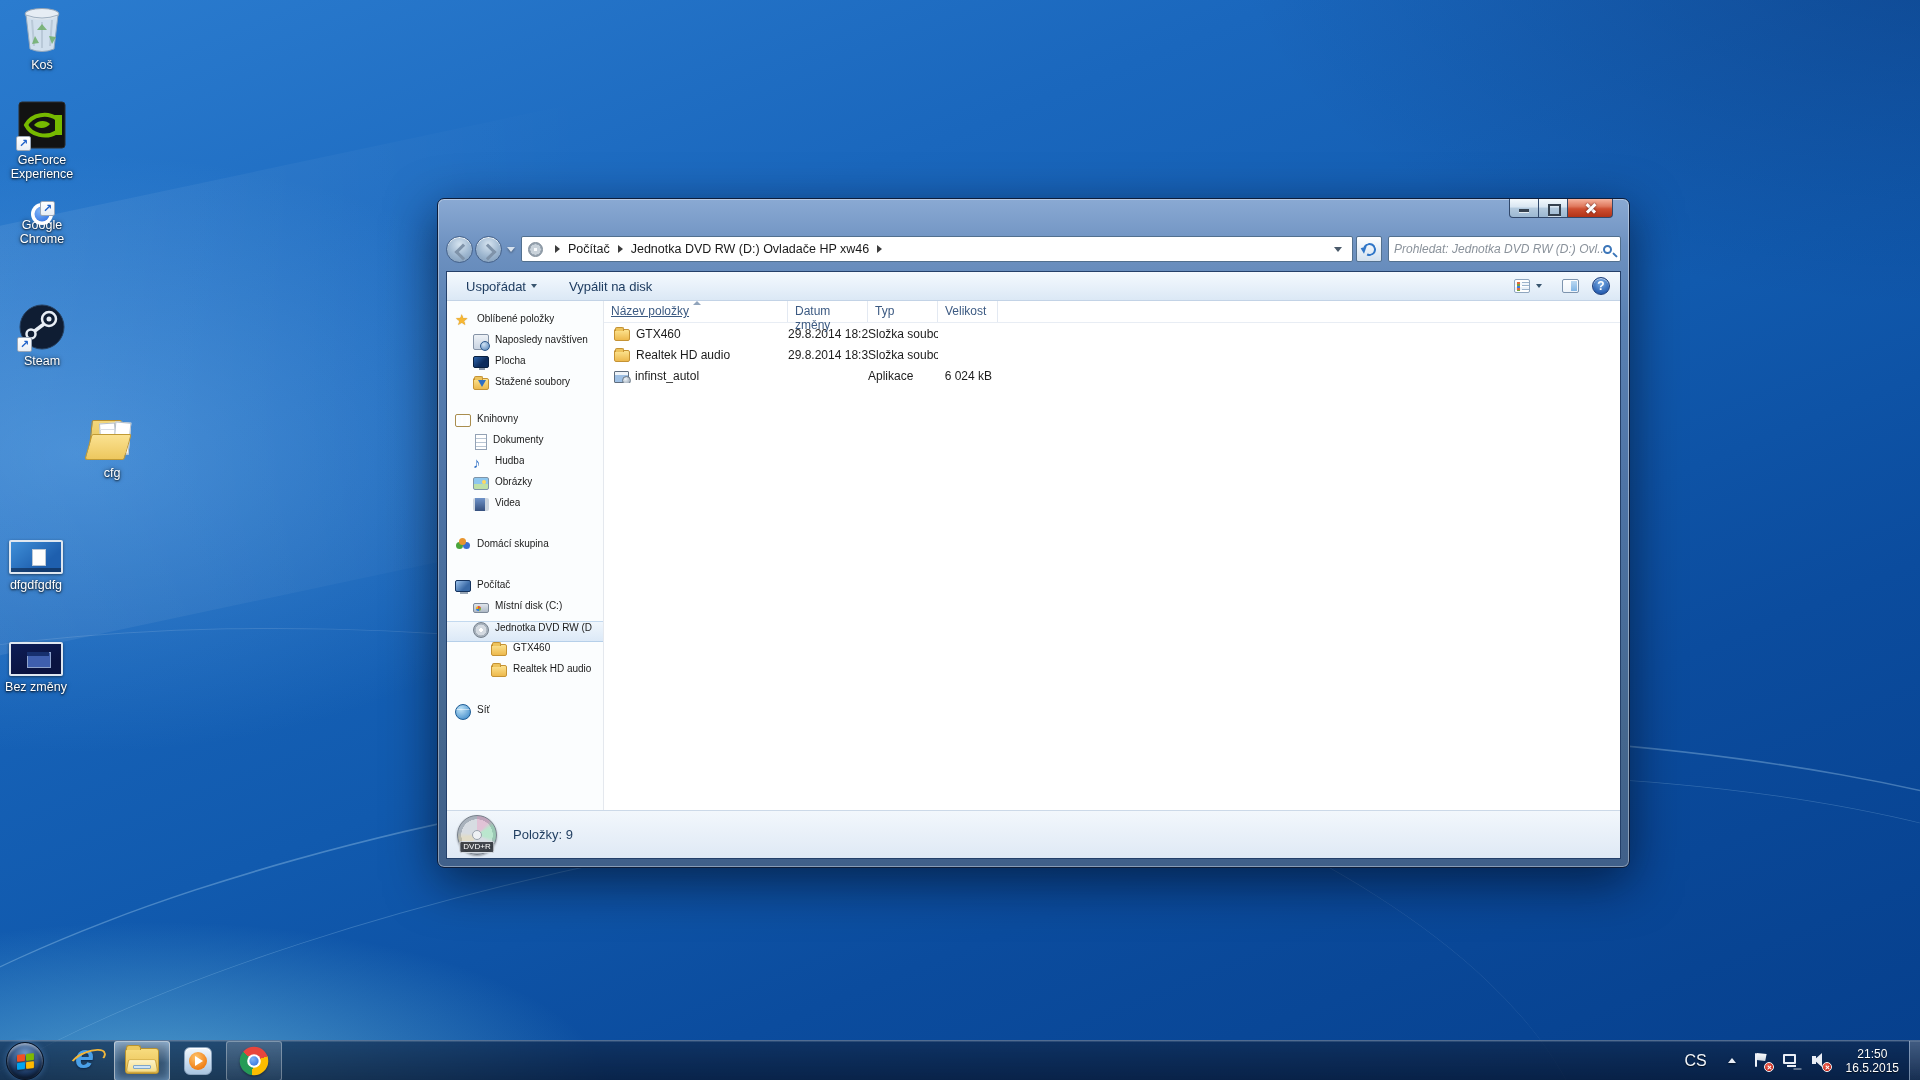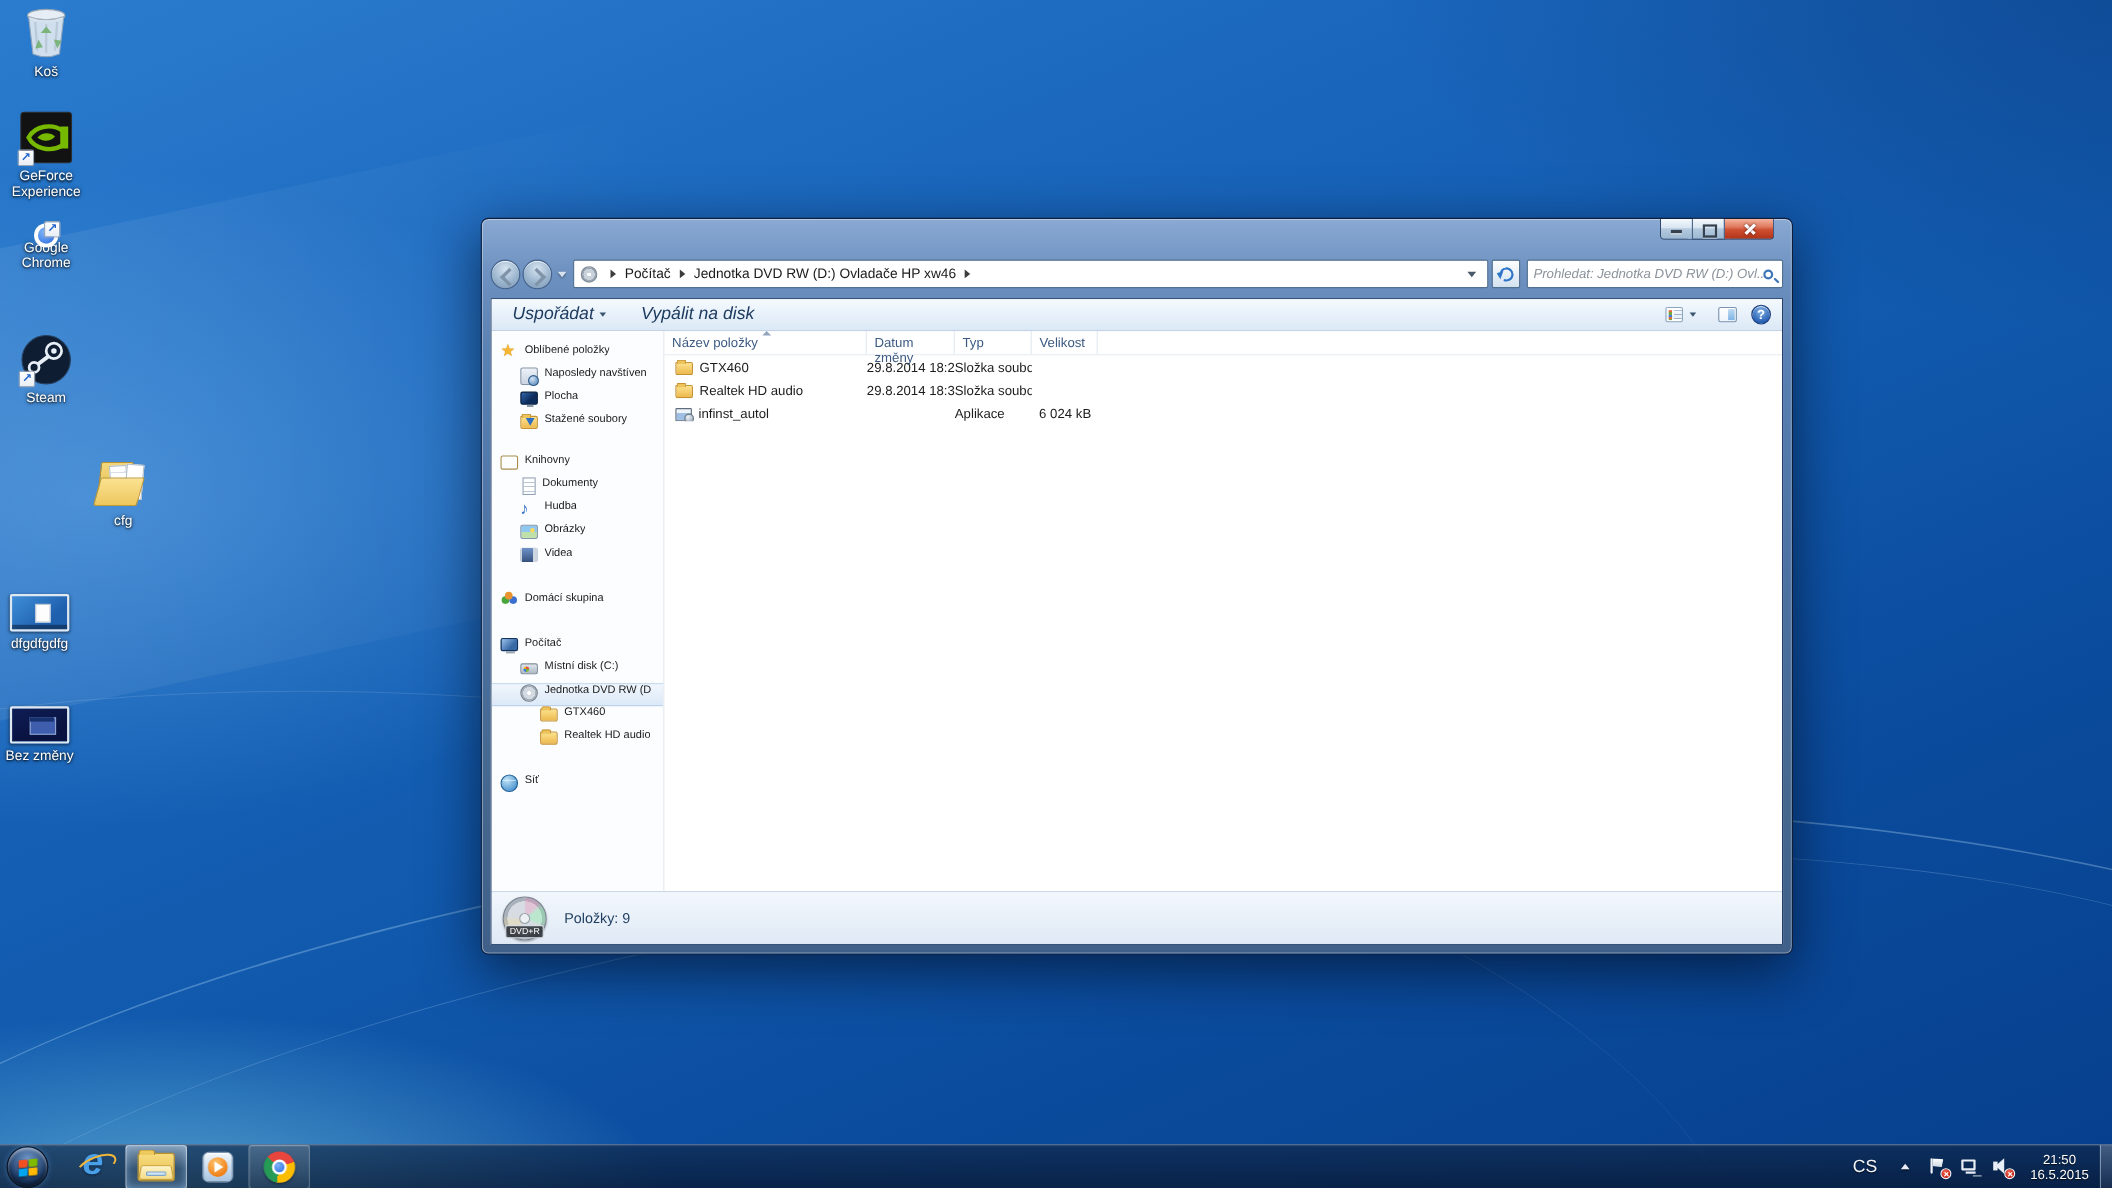--- a/index.html
+++ b/index.html
@@ -147,22 +147,22 @@
   .mag::after { content:""; position:absolute; left:7px; top:7px; width:6px; height:2px;
     background:#3c76b9; transform:rotate(45deg); border-radius:1px; }
 
   
   .client { position:absolute; left:8px; right:8px; top:72px; bottom:8px;
     background:#fff; border:1px solid #24406a; display:flex; flex-direction:column; }
 
   .toolbar { height:29px; flex:none; display:flex; align-items:center; padding:0 10px 0 12px;
     background:linear-gradient(#f4f9fe,#e8f1fa 50%,#dbe8f5);
     border-bottom:1px solid #c3d3e6; }
-  .tb-item { display:flex; align-items:center; gap:5px; font-size:16px; color:#1e3c60;
-    padding:3px 7px; border-radius:2px;font-style:italic; }
+  .tb-item { display:flex; align-items:center; gap:5px; font-size:13px; color:#1e3c60;
+    padding:3px 7px; border-radius:2px; }
   .tb-caret { width:0; height:0; border-left:3.5px solid transparent;
     border-right:3.5px solid transparent; border-top:4px solid #39556f; }
   .tb-burn { margin-left:18px; }
   .tb-spacer { flex:1; }
   .tb-right { display:flex; align-items:center; gap:13px; }
   .views-icon { width:16px; height:14px; position:relative;
     background:
       repeating-linear-gradient(#fff 0 1.5px, transparent 1.5px 5px),
       linear-gradient(#fafcfe,#e3ecf6); border:1px solid #8fa6bf; border-radius:2px; }
   .views-icon::before { content:""; position:absolute; left:2px; top:2px; width:3px; height:9px;
@@ -245,21 +245,21 @@
     background:
       linear-gradient(rgba(255,255,255,.5) 0 1px, transparent 1px) center/100% 50% no-repeat,
       radial-gradient(circle at 35% 30%, #bfe3f7, #2f80c4); }
 
   
   .filearea { flex:1; min-width:0; display:flex; flex-direction:column; position:relative;
     border-left:1px solid #e4e8ee; }
   .colheaders { height:22px; flex:none; display:flex; font-size:12px; color:#3c5a82;
     border-bottom:1px solid #e8edf4; position:relative; }
   .col { padding:3px 0 0 7px; border-right:1px solid #e3e9f2; }
-  .col.c-name { width:184px; } .col.c-date { width:80px; } .col.c-type { width:70px; }
+  .col.c-name { width:184px;text-decoration:underline; } .col.c-date { width:80px; } .col.c-type { width:70px; }
   .col.c-size { width:60px; }
   .sort-arrow { position:absolute; left:89px; top:0; width:0; height:0;
     border-left:4px solid transparent; border-right:4px solid transparent;
     border-bottom:4px solid #91a4bb; }
 
   .group-row { display:flex; align-items:center; margin:9px 14px 4px 6px; gap:7px; }
   .group-tri { width:0; height:0; border-bottom:7px solid #444; border-left:7px solid transparent; }
   .group-title { font-size:15px; color:#1c4ea1; white-space:nowrap; }
   .group-line { flex:1; height:1px; background:#c7d5ea; margin-left:4px; }
 

